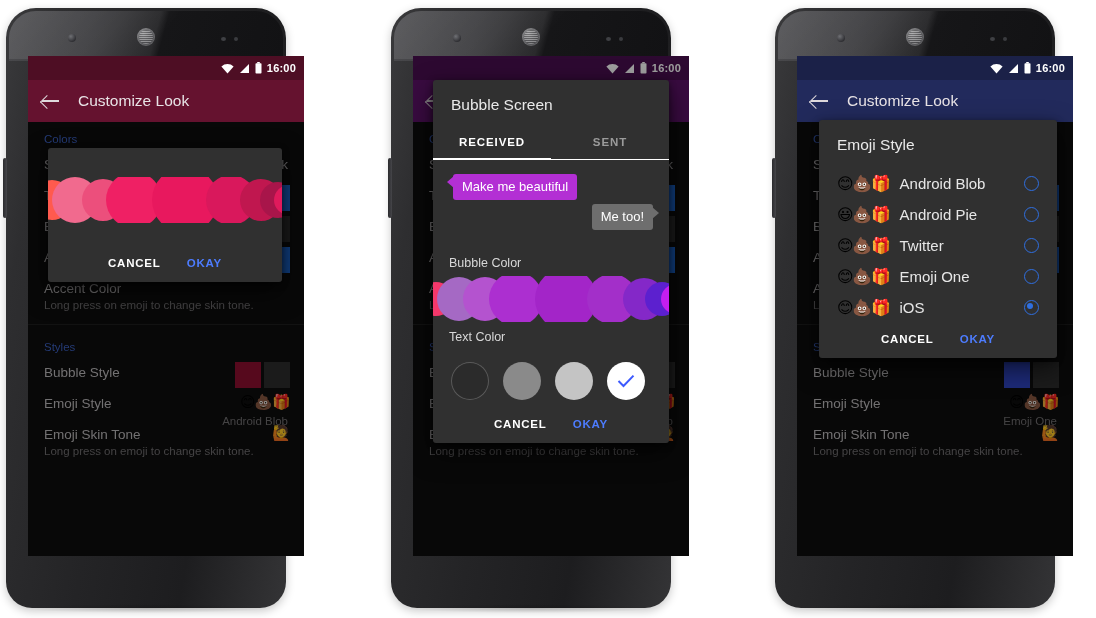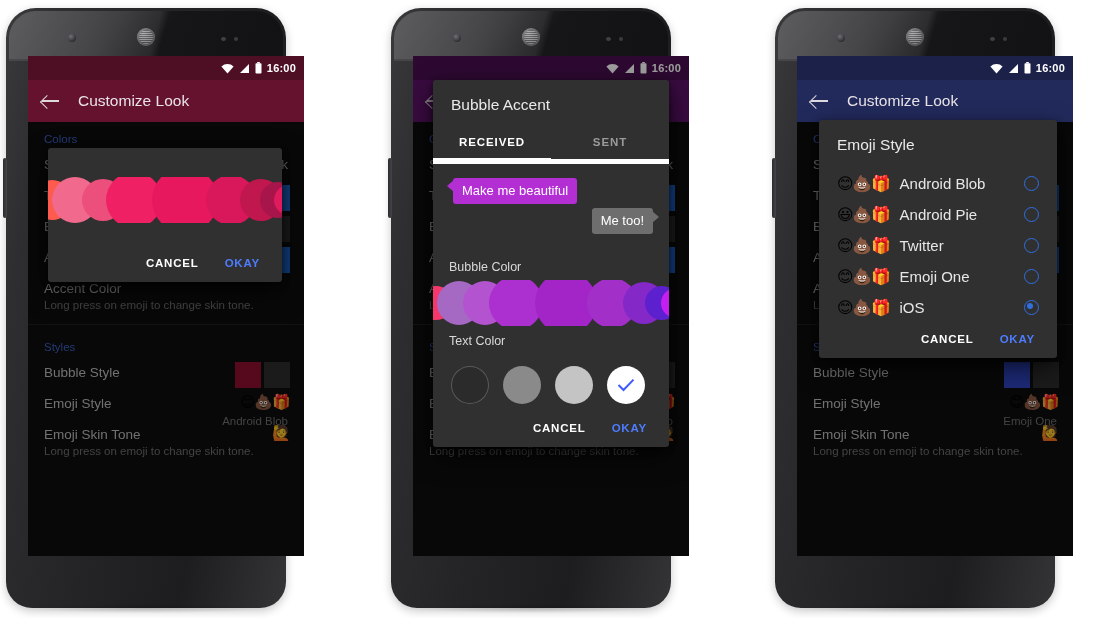--- a/index.html
+++ b/index.html
@@ -84,30 +84,30 @@
   .chip{width:26px;height:26px;}
 
   
   .scrim{position:absolute;left:0;top:0;width:100%;height:100%;background:rgba(0,0,0,.38);}
   .dialog{
     position:absolute;background:#303030;border-radius:3px;
     box-shadow:0 10px 26px rgba(0,0,0,.62),0 2px 6px rgba(0,0,0,.5);
     overflow:hidden;
   }
   .dlg-title{color:#e9e9e9;font-size:15.5px;padding:16px 18px 12px;}
-  .tabs{display:flex;position:relative;border-bottom:5px solid #ffffff;}
+  .tabs{display:flex;position:relative;border-bottom:1px solid #ffffff;}
   .tab{flex:1;text-align:center;padding:10px 0 11px;font-size:11.5px;font-weight:bold;letter-spacing:.9px;}
   .tab.active{color:#fff;}
   .tab.inactive{color:#9b9b9b;}
   .tabind{position:absolute;bottom:-1px;left:0;width:50%;height:2px;background:#fff;}
 
   .gradstrip{position:relative;height:46px;overflow:hidden;}
   .gb{position:absolute;border-radius:50%;top:50%;transform:translateY(-50%);}
 
-  .dlg-actions{display:flex;justify-content:flex-end;gap:26px;padding:14px 22px 13px;}
+  .dlg-actions{display:flex;justify-content:center;gap:26px;padding:14px 22px 13px;}
   .act{font-size:11.5px;font-weight:bold;letter-spacing:.8px;}
   .act.cancel{color:#fff;}
   .act.okay{color:#4d7cfe;}
 
   
   .bubwrap{padding:14px 12px 0;position:relative;height:74px;}
   .bub{display:inline-block;font-size:13px;padding:5px 9px 6px;position:relative;}
   .bub.recv{background:#b32fd4;color:#fff;border-radius:3px;margin-left:8px;}
   .bub.recv::before{content:"";position:absolute;left:-6px;top:2px;border-width:6px 7px 6px 0;border-style:solid;border-color:transparent #b32fd4 transparent transparent;}
   .bub.sent{background:#6e6e6e;color:#fff;border-radius:3px;position:absolute;right:16px;top:44px;}
@@ -310,21 +310,21 @@
         </div>
         <div class="row">
           <div class="rt">Emoji Skin Tone</div>
           <div class="rs">Long press on emoji to change skin tone.</div>
           <div class="remo">🙋</div>
         </div>
 
         <div class="scrim" style="top:-66px;height:500px"></div>
 
         <div class="dialog" style="left:20px;top:-42px;width:236px;">
-          <div class="dlg-title">Bubble Accent</div>
+          <div class="dlg-title">Bubble Screen</div>
           <div class="tabs">
             <div class="tab active">RECEIVED</div>
             <div class="tab inactive">SENT</div>
             <div class="tabind"></div>
           </div>
           <div class="bubwrap">
             <span class="bub recv">Make me beautiful</span>
             <span class="bub sent">Me too!</span>
           </div>
           <div class="sublabel">Bubble Color</div>

